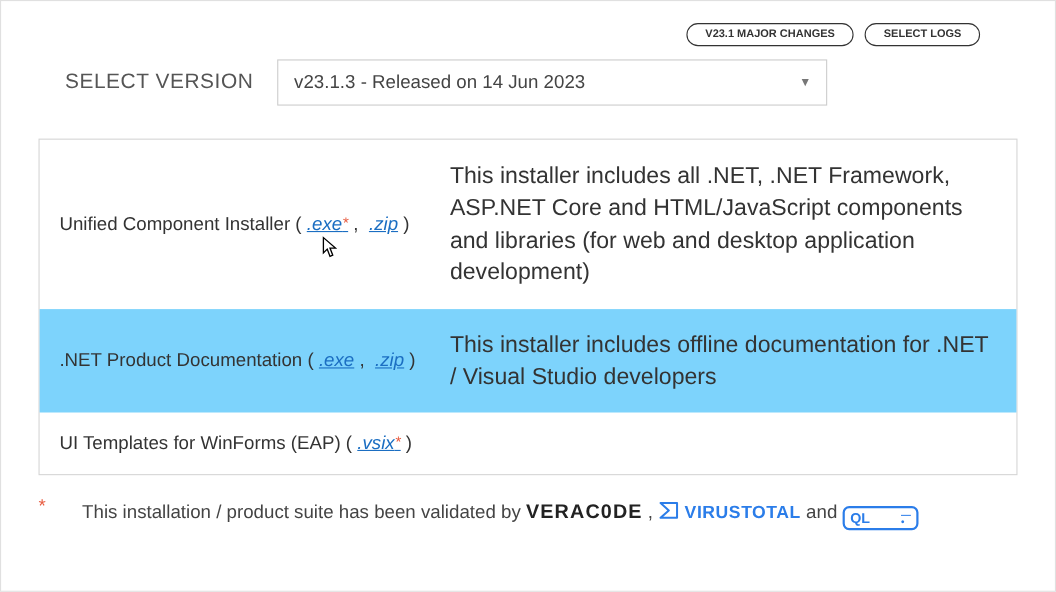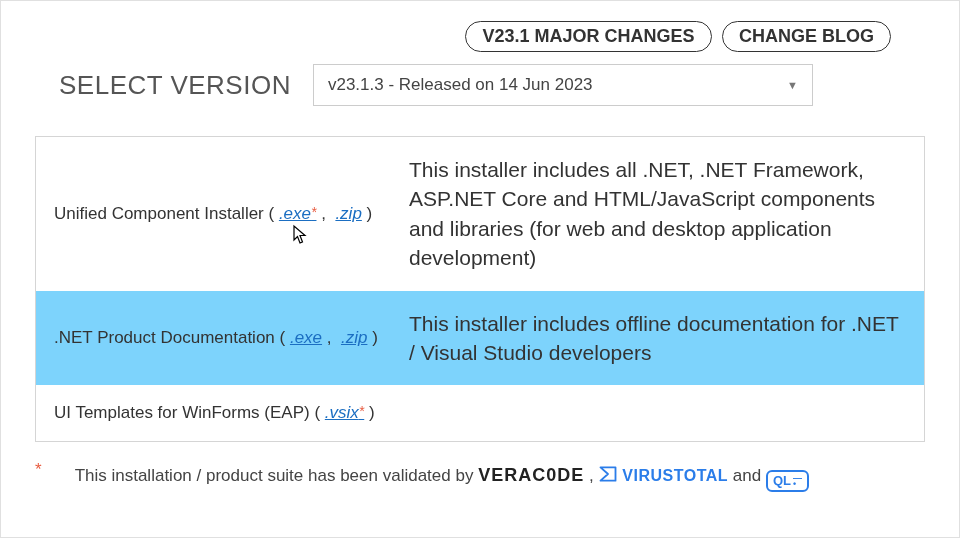--- a/index.html
+++ b/index.html
@@ -15,35 +15,35 @@
   .top-buttons {
     text-align: right;
     margin-bottom: 12px;
     padding-right: 38px;
   }
   .pill-btn {
     display: inline-block;
     border: 1.5px solid #333;
     border-radius: 16px;
     padding: 4px 16px;
-    font-size: 18px;
+    font-size: 10px;
     font-weight: 700;
     color: #333;
     cursor: pointer;
     margin-left: 6px;
     background: #fff;
   }
   .version-row {
     display: flex;
     align-items: center;
     gap: 22px;
     margin: 8px 0 30px 28px;
   }
   .version-label {
-    font-size: 26px;
+    font-size: 19px;
     color: #555;
     letter-spacing: 0.5px;
   }
   .version-select {
     border: 1px solid #ccc;
     height: 42px;
     width: 500px;
     display: flex;
     align-items: center;
     justify-content: space-between;
@@ -142,28 +142,29 @@
     align-items: center;
     justify-content: center;
     border: 2px solid #2b7de9;
     border-radius: 6px;
     color: #2b7de9;
     font-weight: 700;
     font-size: 13px;
     padding: 0px 5px;
     height: 22px;
     vertical-align: -4px;
+    gap: 26px;
   }
 </style>
 </head>
 <body>
 
 <div class="top-buttons">
   <span class="pill-btn">V23.1 MAJOR CHANGES</span>
-  <span class="pill-btn">CHANGE BLOG</span>
+  <span class="pill-btn">SELECT LOGS</span>
 </div>
 
 <div class="version-row">
   <span class="version-label">SELECT VERSION</span>
   <div class="version-select">
     <span>v23.1.3 - Released on 14 Jun 2023</span>
     <span class="chev">▼</span>
   </div>
 </div>
 

